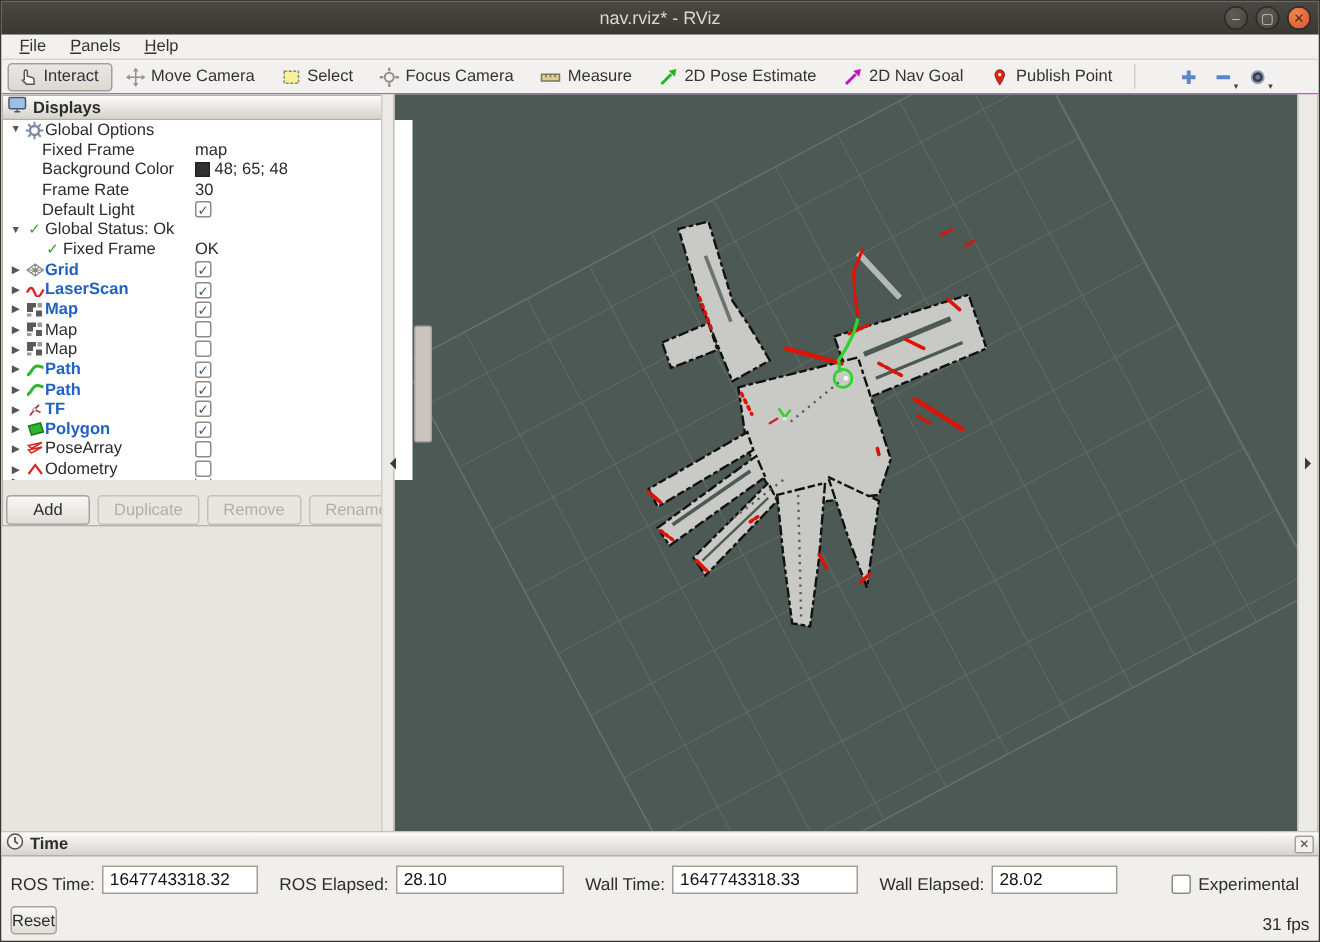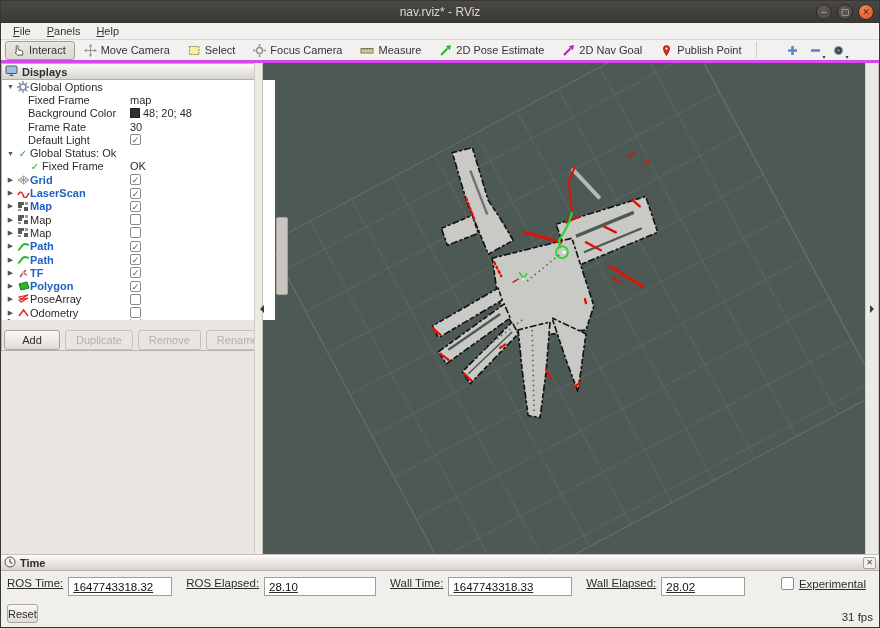--- a/index.html
+++ b/index.html
@@ -19,21 +19,21 @@
   .wbtn.close { background:radial-gradient(circle at 35% 30%,#f08552,#db5226); color:#5a2410; font-weight:bold; }
 
   
   .menubar { height:17px; background:#f2f1ef; display:flex; align-items:center; padding-left:4px;
              border-bottom:1px solid #d8d4ce; flex:0 0 17px; }
   .menu-item { display:block; padding:1px 8px; color:#333; }
   .menu-item::first-letter { text-decoration:underline; }
 
   
   .toolbar { height:23px; background:#f2f1ef; display:flex; align-items:center; padding:0 4px;
-             border-bottom:3px solid #d946ef; flex:0 0 23px; gap:2px; }
+             border-bottom:1px solid #d946ef; flex:0 0 23px; gap:2px; }
   .tool { display:flex; align-items:center; gap:4px; padding:2px 8px 2px 6px; border:1px solid transparent;
           border-radius:3px; color:#333; white-space:nowrap; }
   .tool.selected { background:linear-gradient(#e9e7e3,#dcd9d3); border:1px solid #a49f97; }
   .tool svg { display:block; }
   .tbspacer { width:18px; }
   .tool.mini { padding:2px 3px; position:relative; }
   .dd { position:absolute; right:-1px; bottom:-1px; font-size:6px; color:#444; }
   .tbsep { width:1px; height:16px; background:#d0ccc6; margin:0 3px; }
 
   
@@ -86,21 +86,21 @@
   .camera { flex:1; background:#888; min-height:0; }
   .camera svg { display:block; width:100%; height:100%; }
 
   
   .view3d { flex:1; background:#4d5955; min-width:0; }
   .view3d svg { display:block; width:100%; height:100%; }
 
   
   .timepanel { flex:0 0 73px; background:#f0efec; border-top:1px solid #c6c2bb; display:flex; flex-direction:column; }
   .time-body { flex:1; padding:6px 6px 4px 6px; display:flex; flex-direction:column; }
-  .time-row { display:flex; align-items:flex-start;text-decoration:underline; }
+  .time-row { display:flex; align-items:flex-end; }
   .time-row label { margin-right:5px; color:#2d2d2d; font-size:11.5px; white-space:nowrap; }
   .time-row input { height:19px; border:1px solid #a29d96; background:#fff; padding:0 4px; font-size:11.5px;
                     font-family:"Liberation Sans",sans-serif; color:#111; margin-right:14px; }
   .in-rt { width:104px; } .in-re { width:112px; } .in-wt { width:124px; } .in-we { width:84px; }
   .exp-wrap { margin-left:auto; display:flex; align-items:center; gap:5px; margin-right:2px; }
   .exp-wrap .cb { width:13px; height:13px; }
   .time-row2 { display:flex; align-items:flex-end; margin-top:4px; flex:1; }
   .reset { height:19px; padding:0 0; }
   .fps { margin-left:auto; color:#2d2d2d; font-size:11.5px; align-self:flex-end; }
 </style>
@@ -254,21 +254,21 @@
               <span class="lbl">Global Options</span>
             </div>
             <div class="trow indent1">
               <span class="lbl">Fixed Frame</span>
               <span class="val">map</span>
             </div>
             <div class="trow indent1">
               <span class="lbl">Background Color</span>
               <span class="val">
                   <span class="swatch"></span>
-                  <span>48; 20; 48</span>
+                  <span>48; 65; 48</span>
                 </span>
             </div>
             <div class="trow indent1">
               <span class="lbl">Frame Rate</span>
               <span class="val">30</span>
             </div>
             <div class="trow indent1">
               <span class="lbl">Default Light</span>
               <span class="val">
                   <span class="cb on"></span>

